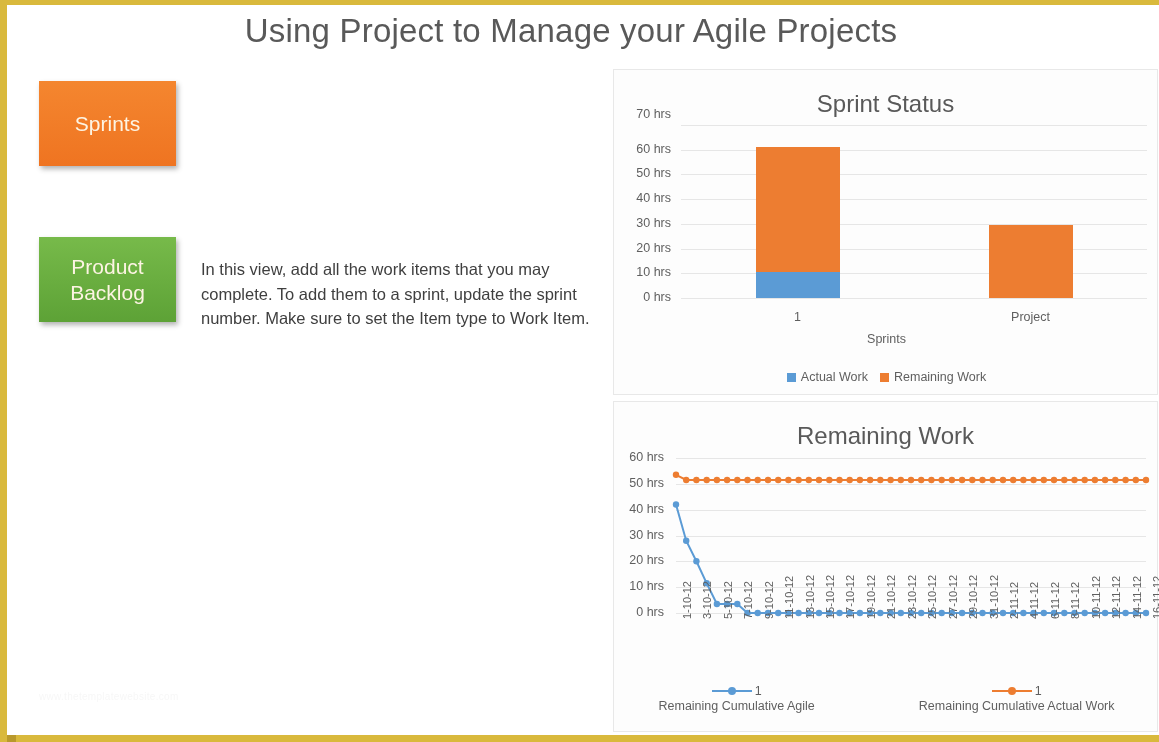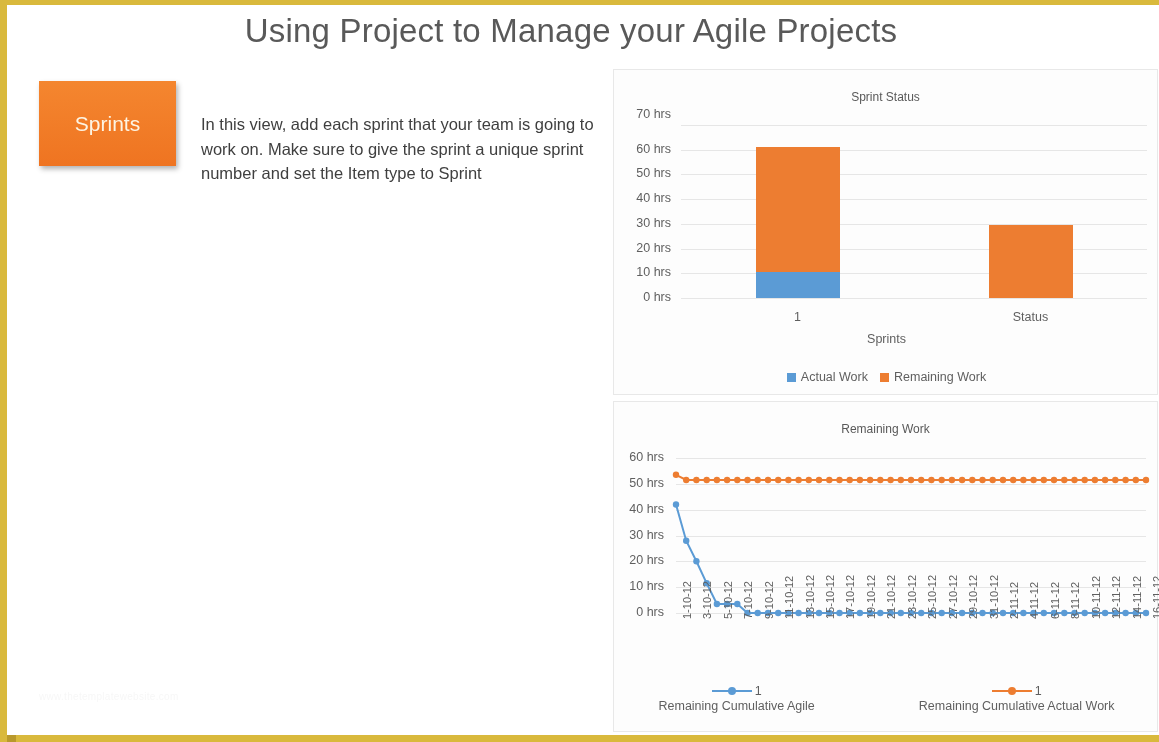--- a/index.html
+++ b/index.html
@@ -104,21 +104,21 @@
     box-sizing: border-box;
   }
   #panel-sprint-status { left: 606px; top: 64px;  width: 545px; height: 326px; }
   #panel-remaining     { left: 606px; top: 396px; width: 545px; height: 331px; }
 
   .chart-title {
     position: absolute;
     left: 0; right: 0;
     text-align: center;
     color: #595959;
-    font-size: 12px;
+    font-size: 24px;
   }
   .axis-label {
     position: absolute;
     font-size: 12.5px;
     color: #5f5f5f;
     white-space: nowrap;
   }
   .ytick {
     text-align: right;
     font-size: 12.5px;
@@ -183,23 +183,28 @@
   <div id="title-bar">
     <div id="page-title">Using Project to Manage your Agile Projects</div>
   </div>
 
   <div id="left-col">
 
     <div class="row" style="top:18px;height:130px;">
       <div class="chip chip-sprints" style="top:0px;height:85px;">
         <span>Sprints</span>
       </div>
-      <div class="desc" style="top:31px;">In this view, add each sprint that your team is going to work on. Make sure to give the sprint a unique sprint number and set the Item type to Sprint</div>
     </div>
 
+    <div class="row" style="top:174px;height:130px;">
+      <div class="chip chip-product" style="top:0px;height:85px;">
+        <span>Product Backlog</span>
+      </div>
+      <div class="desc" style="top:20px;">In this view, add all the work items that you may complete. To add them to a sprint, update the sprint number. Make sure to set the Item type to Work Item.</div>
+    </div>
 
 
     <div id="watermark" style="left:18px;top:628px;position:absolute;">www.thetemplatewebsite.com</div>
   </div>
 
   <div class="panel" id="panel-sprint-status">
     <div class="chart-title" style="top:20px;">Sprint Status</div>
 
     <div id="ss-yaxis">
         <div class="gridline" style="left: 67px; top: 228px; width: 466px;"></div>
@@ -221,21 +226,21 @@
       </div>
 
     <div id="ss-plot">
         <div class="bar" style="left: 142px; top: 202px; width: 84px; height: 26px; background: rgb(91, 155, 213);"></div>
         <div class="bar" style="left: 142px; top: 77px; width: 84px; height: 125px; background: rgb(237, 125, 49);"></div>
         <div class="bar" style="left: 375px; top: 155px; width: 84px; height: 73px; background: rgb(237, 125, 49);"></div>
       </div>
 
     <div id="ss-cats">
         <div class="cat-label" style="left: 67px; width: 233px; top: 240px;">1</div>
-        <div class="cat-label" style="left: 300px; width: 233px; top: 240px;">Status</div>
+        <div class="cat-label" style="left: 300px; width: 233px; top: 240px;">Project</div>
       </div>
 
     <div class="axis-label" style="left:0;width:545px;text-align:center;top:262px;">Sprints</div>
 
     <div class="legend-row" id="ss-legend" style="left:0;width:545px;top:300px;">
         <div class="legend-item">
           <span class="legend-swatch" style="background: rgb(91, 155, 213);"></span>
           <span>Actual Work</span>
         </div>
         <div class="legend-item">

